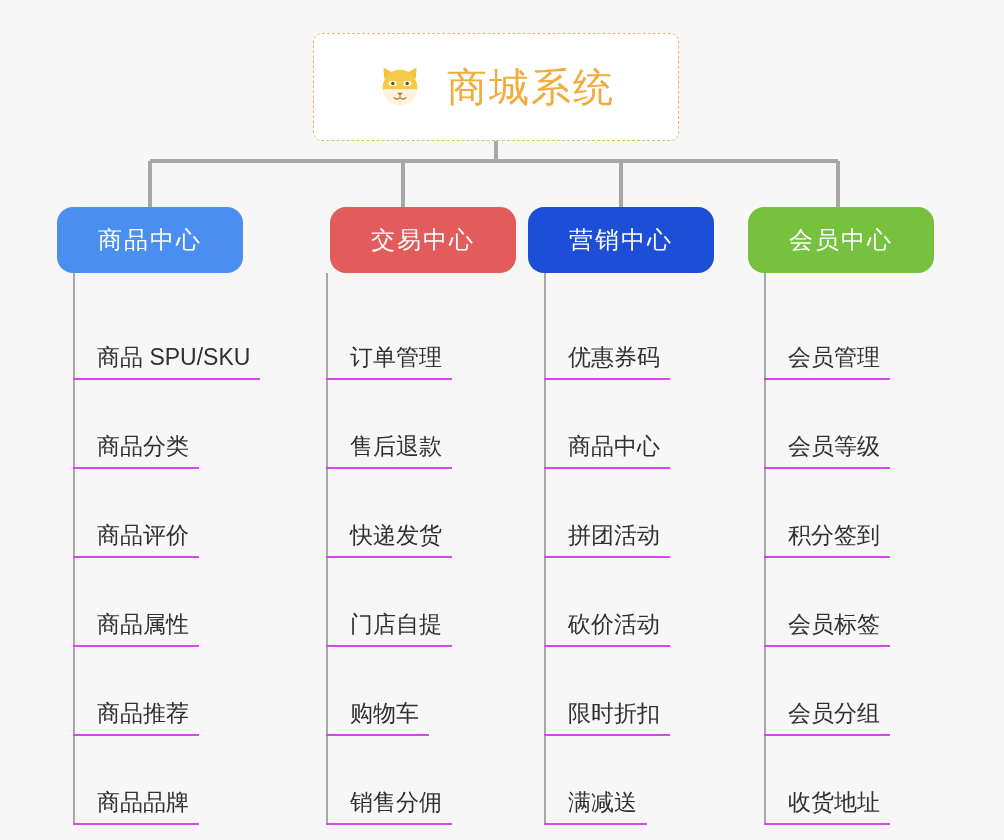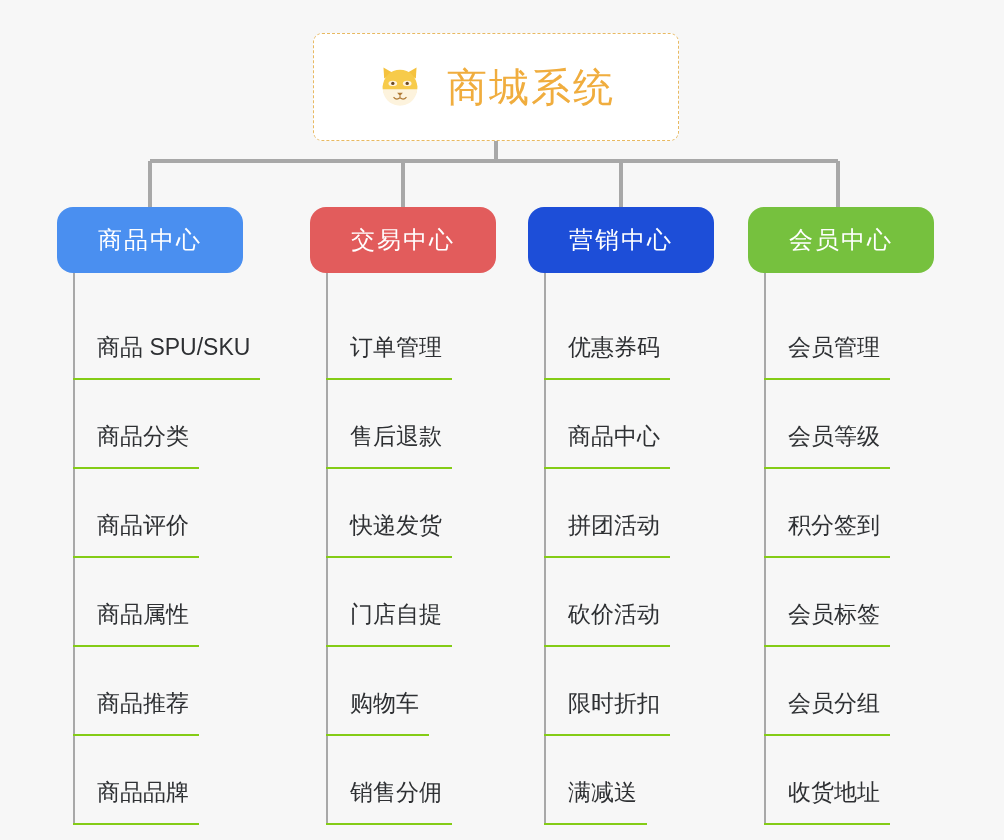--- a/index.html
+++ b/index.html
@@ -97,36 +97,36 @@
   .leaf {
     position: relative;
     margin-left: 16px;
     height: 89px;
     box-sizing: border-box;
     display: flex;
     align-items: flex-end;
   }
   .leaf-inner {
     display: inline-block;
-    padding: 0 10px 16px 24px;
-    border-bottom: 2px solid #84cc16;
+    padding: 0 10px 6px 24px;
+    border-bottom: 2px solid #d946ef;
     font-size: 23px;
     color: #2e3033;
     white-space: nowrap;
     line-height: 1.25;
   }
 
   
   #branch-0 { left: 57px;  width: 260px; }
   #branch-1 { left: 310px; width: 230px; }
   #branch-2 { left: 528px; width: 230px; }
   #branch-3 { left: 748px; width: 230px; text-align: center; }
 
   #branch-0 .branch-header { width: 186px; }
-  #branch-1 .branch-header { width: 186px; }
+  #branch-1 .branch-header { width: 186px; margin-left: 20px; }
   #branch-2 .branch-header { width: 186px; }
   #branch-3 .branch-header { width: 186px; }
 </style>
 </head>
 <body>
 
 <div id="mindmap" style="background: rgb(247, 247, 247);">
 
   <svg id="connectors" viewBox="0 0 1004 840" width="1004" height="840" xmlns="http://www.w3.org/2000/svg">
     <g stroke="#a8a8a8" stroke-width="4" fill="none" stroke-linecap="butt">

